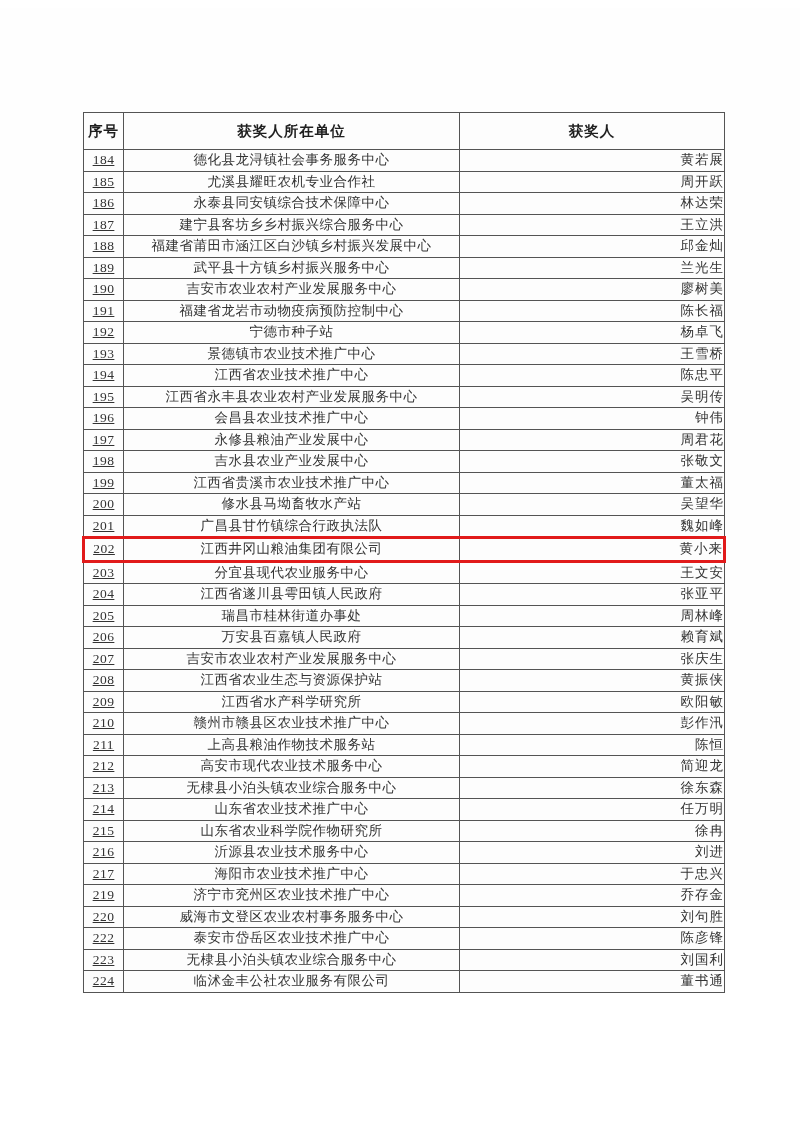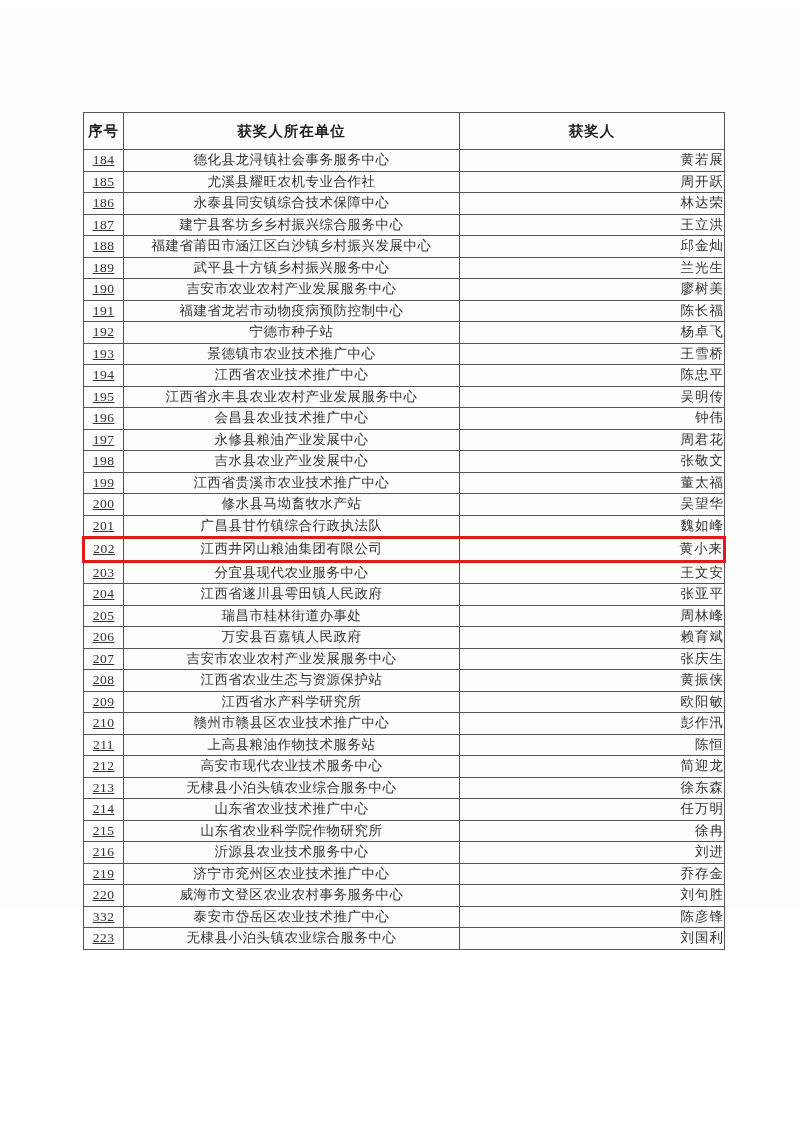--- a/index.html
+++ b/index.html
@@ -259,35 +259,45 @@
     <td class="c-idx">215</td>
     <td class="c-unit">山东省农业科学院作物研究所</td>
     <td class="c-name">徐冉</td>
   </tr>
           <tr>
     <td class="c-idx">216</td>
     <td class="c-unit">沂源县农业技术服务中心</td>
     <td class="c-name">刘进</td>
   </tr>
           <tr>
+    <td class="c-idx">217</td>
+    <td class="c-unit">海阳市农业技术推广中心</td>
+    <td class="c-name">于忠兴</td>
+  </tr>
+          <tr>
     <td class="c-idx">219</td>
     <td class="c-unit">济宁市兖州区农业技术推广中心</td>
     <td class="c-name">乔存金</td>
   </tr>
           <tr>
     <td class="c-idx">220</td>
     <td class="c-unit">威海市文登区农业农村事务服务中心</td>
     <td class="c-name">刘句胜</td>
   </tr>
           <tr>
-    <td class="c-idx">332</td>
+    <td class="c-idx">222</td>
     <td class="c-unit">泰安市岱岳区农业技术推广中心</td>
     <td class="c-name">陈彦锋</td>
   </tr>
           <tr>
     <td class="c-idx">223</td>
     <td class="c-unit">无棣县小泊头镇农业综合服务中心</td>
     <td class="c-name">刘国利</td>
+  </tr>
+          <tr>
+    <td class="c-idx">224</td>
+    <td class="c-unit">临沭金丰公社农业服务有限公司</td>
+    <td class="c-name">董书通</td>
   </tr>
         </tbody>
     </table>
   </div>
 </div>
 
 </body></html>

